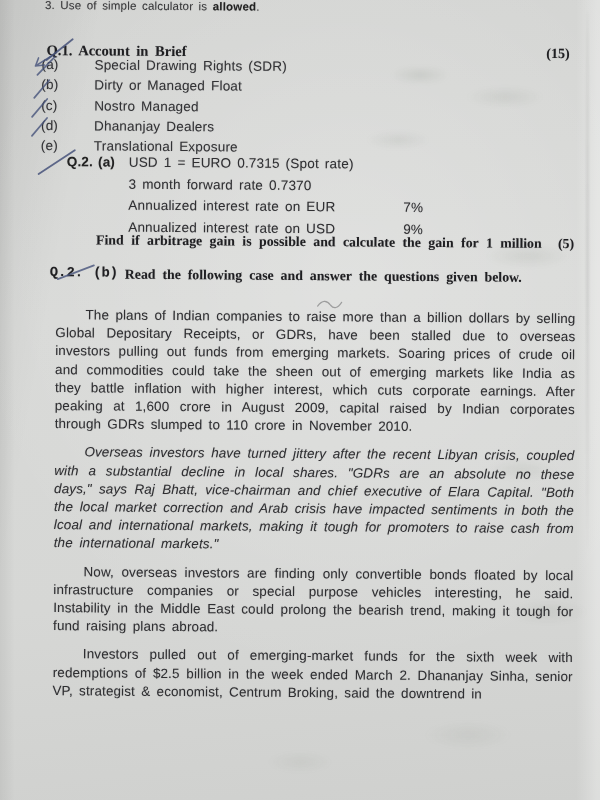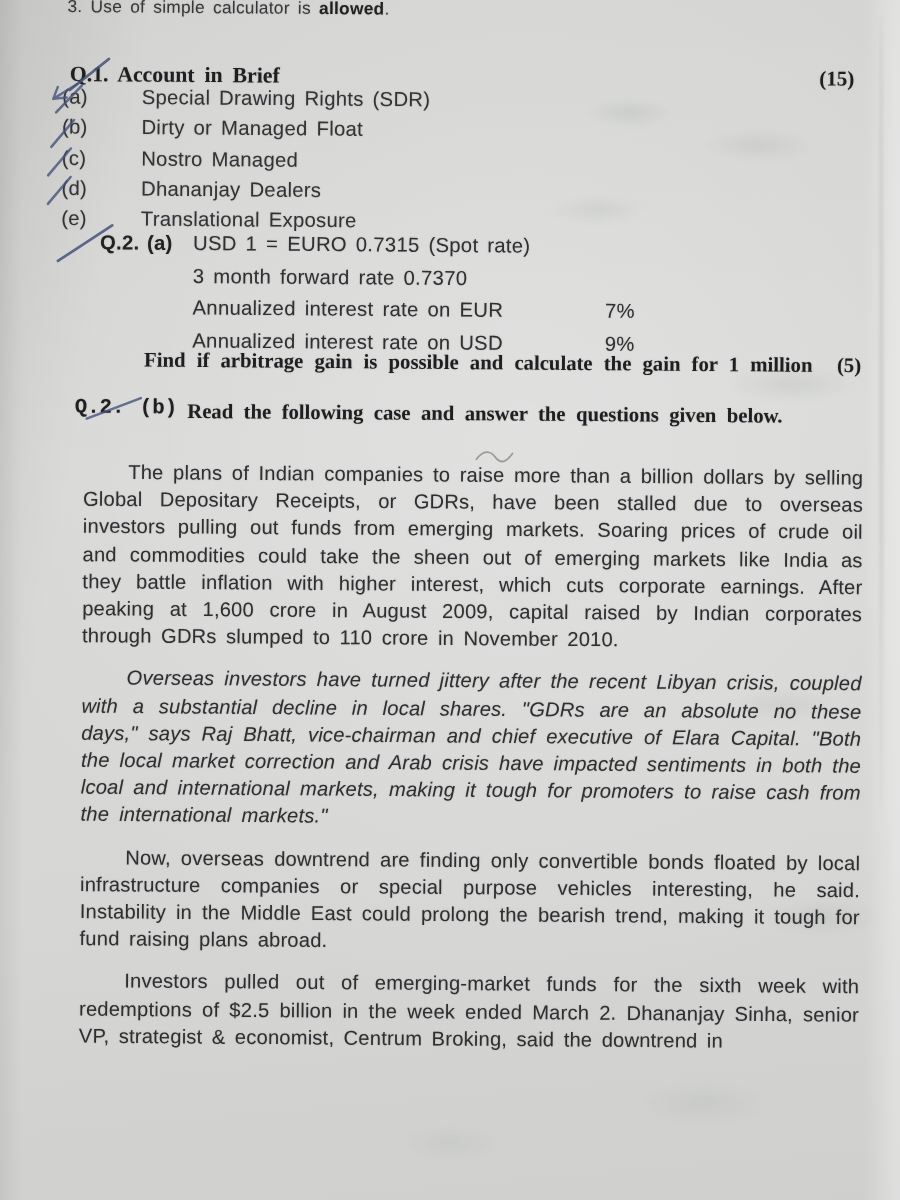--- a/index.html
+++ b/index.html
@@ -150,21 +150,21 @@
 
     <div class="abs q2b-label">Q.2. (b)</div>
     <div class="abs q2b-title">Read the following case and answer the questions given below.</div>
 
     <div class="abs case">
 
         <p class="normal"><span>The plans of Indian companies to raise more than a billion dollars by selling Global Depositary Receipts, or GDRs, have been stalled due to overseas investors pulling out funds from emerging markets. Soaring prices of crude oil and commodities could take the sheen out of emerging markets like India as they battle inflation with higher interest, which cuts corporate earnings. After peaking at 1,600 crore in August 2009, capital raised by Indian corporates through GDRs slumped to 110 crore in November 2010.</span></p>
 
         <p class="italic"><span>Overseas investors have turned jittery after the recent Libyan crisis, coupled with a substantial decline in local shares. "GDRs are an absolute no these days," says Raj Bhatt, vice-chairman and chief executive of Elara Capital. "Both the local market correction and Arab crisis have impacted sentiments in both the lcoal and international markets, making it tough for promoters to raise cash from the international markets."</span></p>
 
-        <p class="normal"><span>Now, overseas downtrend are finding only convertible bonds floated by local infrastructure companies or special purpose vehicles interesting, he said. Instability in the Middle East could prolong the bearish trend, making it tough for fund raising plans abroad.</span></p>
+        <p class="normal"><span>Now, overseas investors are finding only convertible bonds floated by local infrastructure companies or special purpose vehicles interesting, he said. Instability in the Middle East could prolong the bearish trend, making it tough for fund raising plans abroad.</span></p>
 
         <p class="normal"><span>Investors pulled out of emerging-market funds for the sixth week with redemptions of $2.5 billion in the week ended March 2. Dhananjay Sinha, senior VP, strategist &amp; economist, Centrum Broking, said the downtrend in</span></p>
       </div>
 
     <svg class="pen-marks" width="600" height="800" viewBox="0 0 600 800">
       <g fill="none" stroke-linecap="round">
         <path class="ink" d="M73,41 L47,62" stroke-width="1.8" opacity="0.85" stroke="#46527a"></path>
         <path class="ink" d="M52,58 L36,68 M36,68 l9,-1 M36,68 l3,-8" stroke-width="1.6" opacity="0.8" stroke="#46527a"></path>
         <path class="ink" d="M55,59 L38,77" stroke-width="1.7" opacity="0.8" stroke="#46527a"></path>
         <path class="ink" d="M50,82 L35,100" stroke-width="1.7" opacity="0.8" stroke="#46527a"></path>

